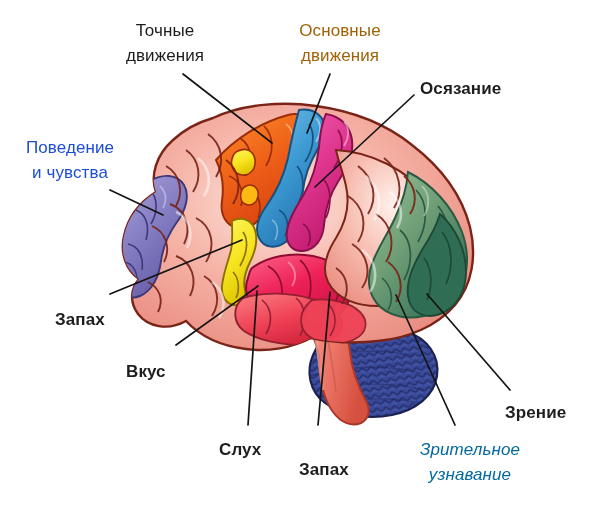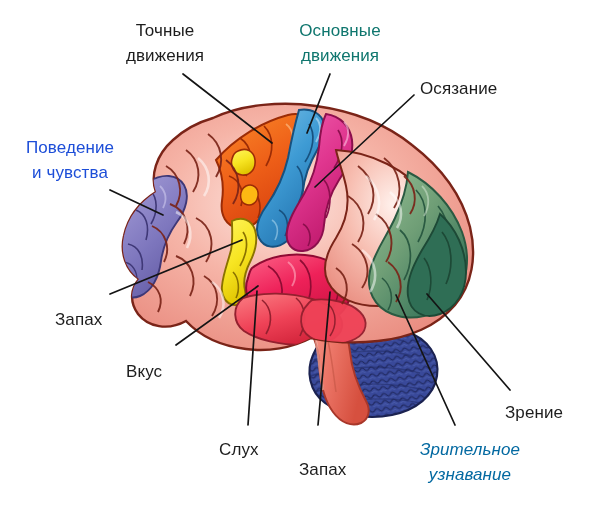--- a/index.html
+++ b/index.html
@@ -14,21 +14,21 @@
   .label{
     position:absolute;
     font-size:17px;
     line-height:25px;
     color:#1d1d1d;
     white-space:pre;
     letter-spacing:0.1px;
     -webkit-font-smoothing:antialiased;
   }
   .label.c{text-align:center;transform:translateX(-50%);}
-  .label.l{text-align:left;}
+  .label.l{text-align:left;font-weight:bold;}
 </style>
 </head>
 <body>
 
 <div id="figure">
 
   <svg id="art" viewBox="0 0 600 514" xmlns="http://www.w3.org/2000/svg">
     <defs>
 
       <radialGradient id="gSalmon" cx="45%" cy="40%" r="70%">
@@ -355,21 +355,21 @@
         <line x1="248" y1="425" x2="257" y2="291"></line>
         <line x1="318" y1="425" x2="330" y2="292"></line>
         <line x1="455" y1="425" x2="396" y2="295"></line>
         <line x1="510" y1="390" x2="427" y2="294"></line>
       </g>
   </svg>
 
   <div id="labels">
       <div class="label c" style="left: 165px; top: 18px; color: rgb(29, 29, 29);">Точные
 движения</div>
-      <div class="label c" style="left: 340px; top: 18px; color: #0f766e;">Основные
+      <div class="label c" style="left: 340px; top: 18px; color: #a16207;">Основные
 движения</div>
       <div class="label l" style="left: 420px; top: 76px; color: rgb(29, 29, 29);">Осязание</div>
       <div class="label c" style="left: 70px; top: 135px; color: #1d4ed8;">Поведение
 и чувства</div>
       <div class="label l" style="left: 55px; top: 307px; color: rgb(29, 29, 29);">Запах</div>
       <div class="label l" style="left: 126px; top: 359px; color: rgb(29, 29, 29);">Вкус</div>
       <div class="label l" style="left: 219px; top: 437px; color: rgb(29, 29, 29);">Слух</div>
       <div class="label l" style="left: 299px; top: 437px; color: rgb(29, 29, 29); margin-top: 20px;">Запах</div>
       <div class="label c" style="left: 470px; top: 437px; color: #0369a1; font-style: italic;">Зрительное
 узнавание</div>

